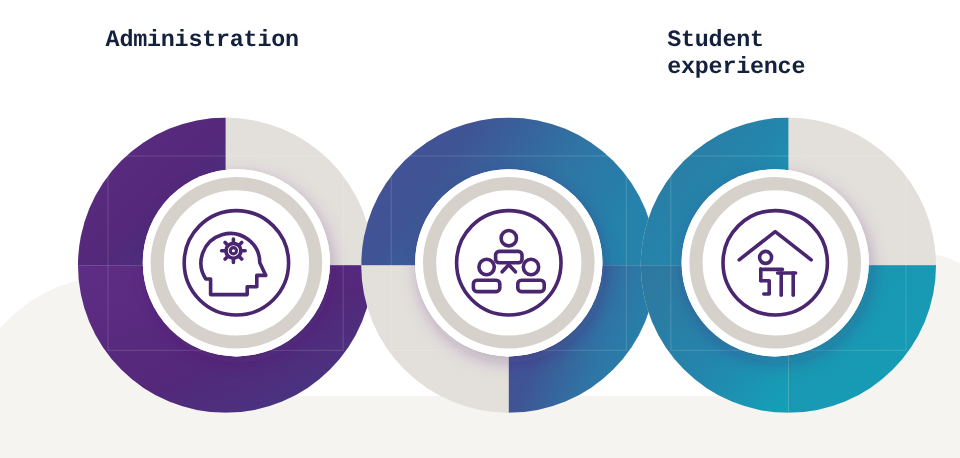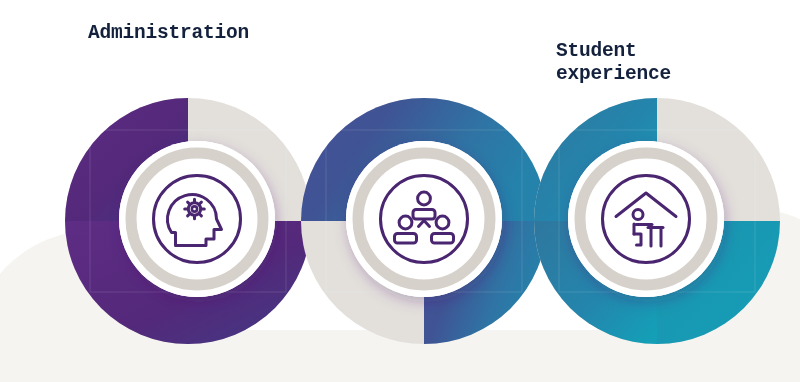--- a/index.html
+++ b/index.html
@@ -36,21 +36,21 @@
     font-size: 19.5px;
     line-height: 23px;
     letter-spacing: -0.2px;
     color: #14213d;
     white-space: pre-line;
     pointer-events: none;
     margin-top: 12px;
   }
   #heading-1 { left: 88px;  top: 10px; width: 200px; }
   #heading-2 { left: 324px; top: 10px; width: 200px; }
-  #heading-3 { left: 556px; top: 28px; width: 200px; }
+  #heading-3 { left: 556px; top: 10px; width: 200px; }
 </style>
 </head>
 <body>
 
 <div id="stage">
 
   <svg id="diagram-svg" viewBox="0 0 800 382" xmlns="http://www.w3.org/2000/svg" aria-label="Three pillars diagram">
     <defs>
 
       <linearGradient id="gradPurple" x1="0" y1="0" x2="1" y2="1">

